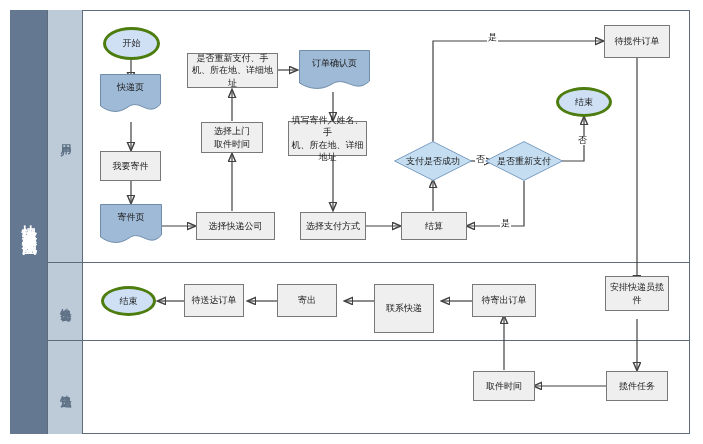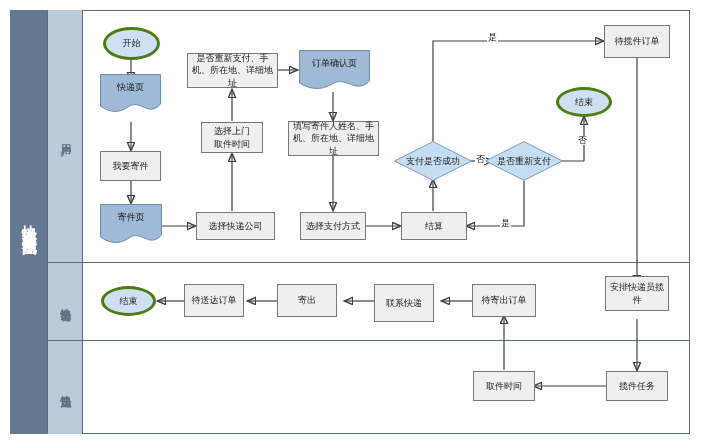--- a/index.html
+++ b/index.html
@@ -161,21 +161,21 @@
 机、所在地、详细地址</span>
   </div>
 
   <div class="node doc" style="left:299px;top:50px;width:71px;height:42px;">
     <svg class="sh" width="71" height="42" viewBox="0 0 71 42" preserveAspectRatio="none">
       <path d="M0.5,0.5 H70.5 V31 C56,45 47,25 33,34 C22,41 10,39 0.5,33 Z" fill="#9fbad6" stroke="#6f8caa" stroke-width="1"></path>
     </svg>
     <span class="doclabel">订单确认页</span>
   </div>
 
-  <div class="node rect" style="left:288px;top:121px;width:91px;height:35px;white-space:pre-line;">
+  <div class="node rect" style="left:288px;top:121px;width:79px;height:35px;white-space:pre-line;">
     <span>填写寄件人姓名、手
 机、所在地、详细地址</span>
   </div>
 
   <div class="node rect" style="left:300px;top:212px;width:66px;height:28px;">
     <span>选择支付方式</span>
   </div>
 
   <div class="node rect" style="left:401px;top:212px;width:66px;height:28px;">
     <span>结算</span>
@@ -204,21 +204,21 @@
   </div>
 
   <div class="node rect" style="left:605px;top:276px;width:64px;height:35px;">
     <span>安排快递员揽件</span>
   </div>
 
   <div class="node rect" style="left:472px;top:284px;width:64px;height:33px;">
     <span>待寄出订单</span>
   </div>
 
-  <div class="node rect" style="left:374px;top:284px;width:60px;height:38px;">
+  <div class="node rect" style="left:374px;top:284px;width:60px;height:49px;">
     <span>联系快递</span>
   </div>
 
   <div class="node rect" style="left:277px;top:284px;width:60px;height:33px;">
     <span>寄出</span>
   </div>
 
   <div class="node rect" style="left:184px;top:284px;width:60px;height:33px;">
     <span>待送达订单</span>
   </div>

